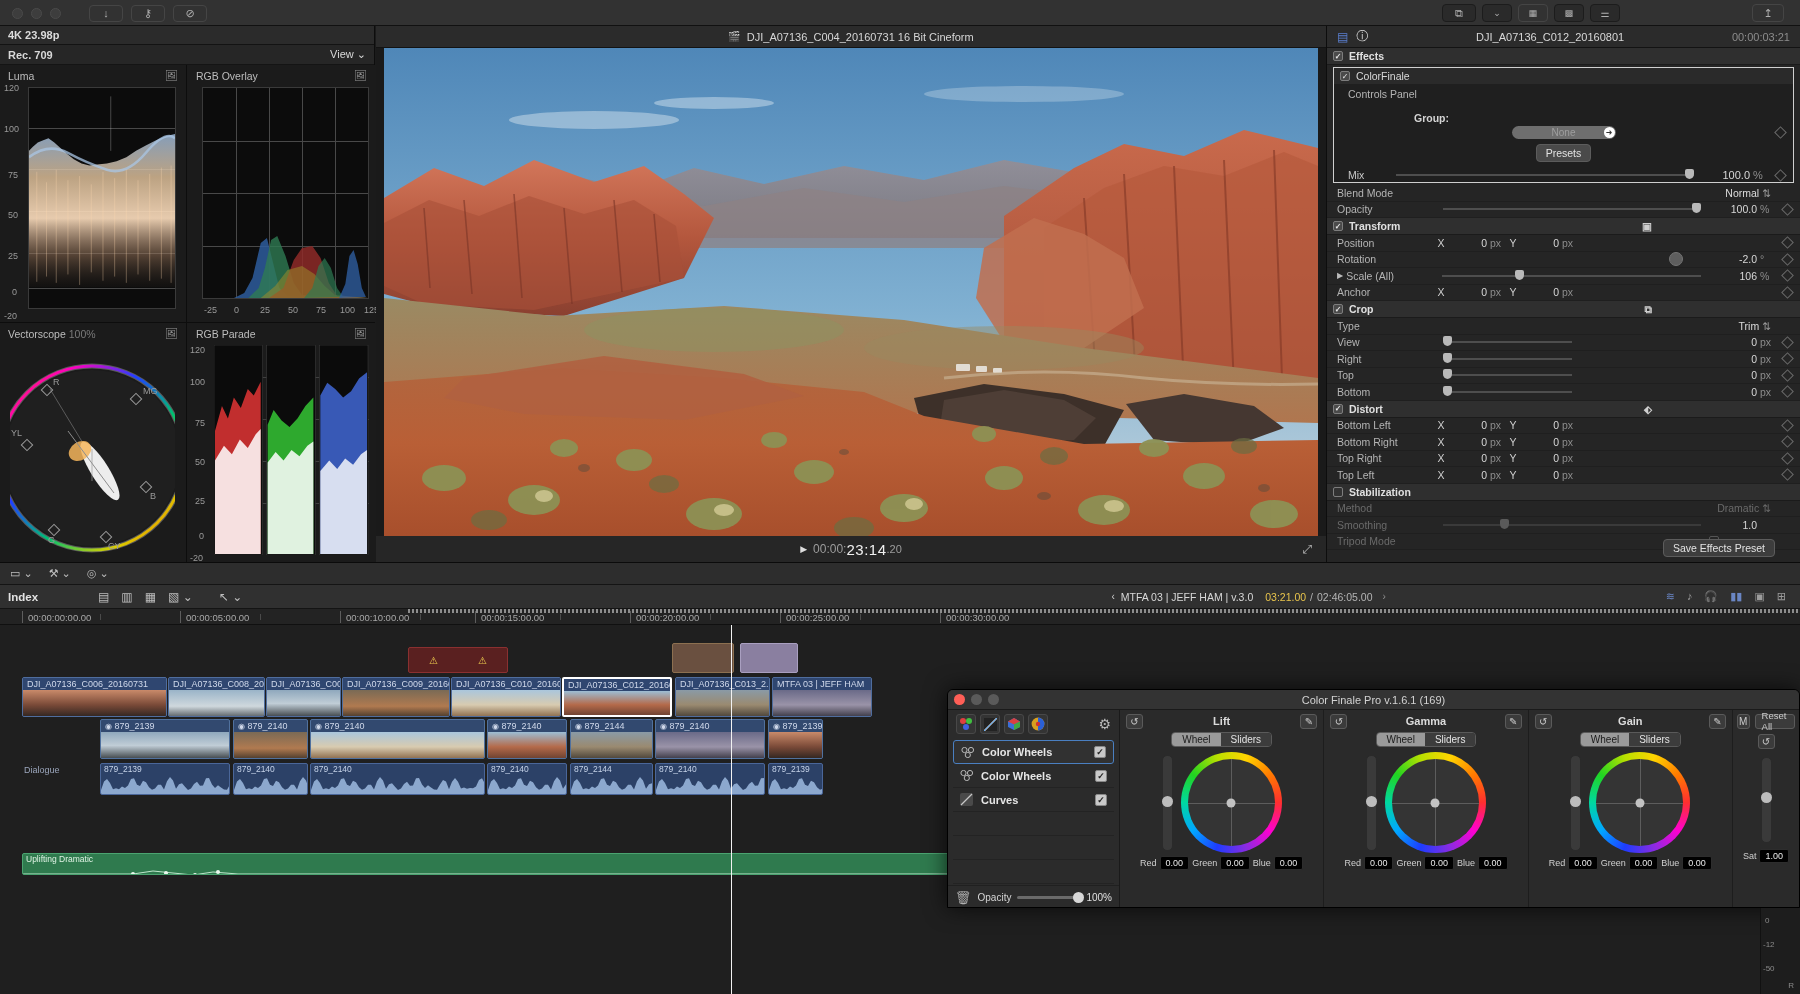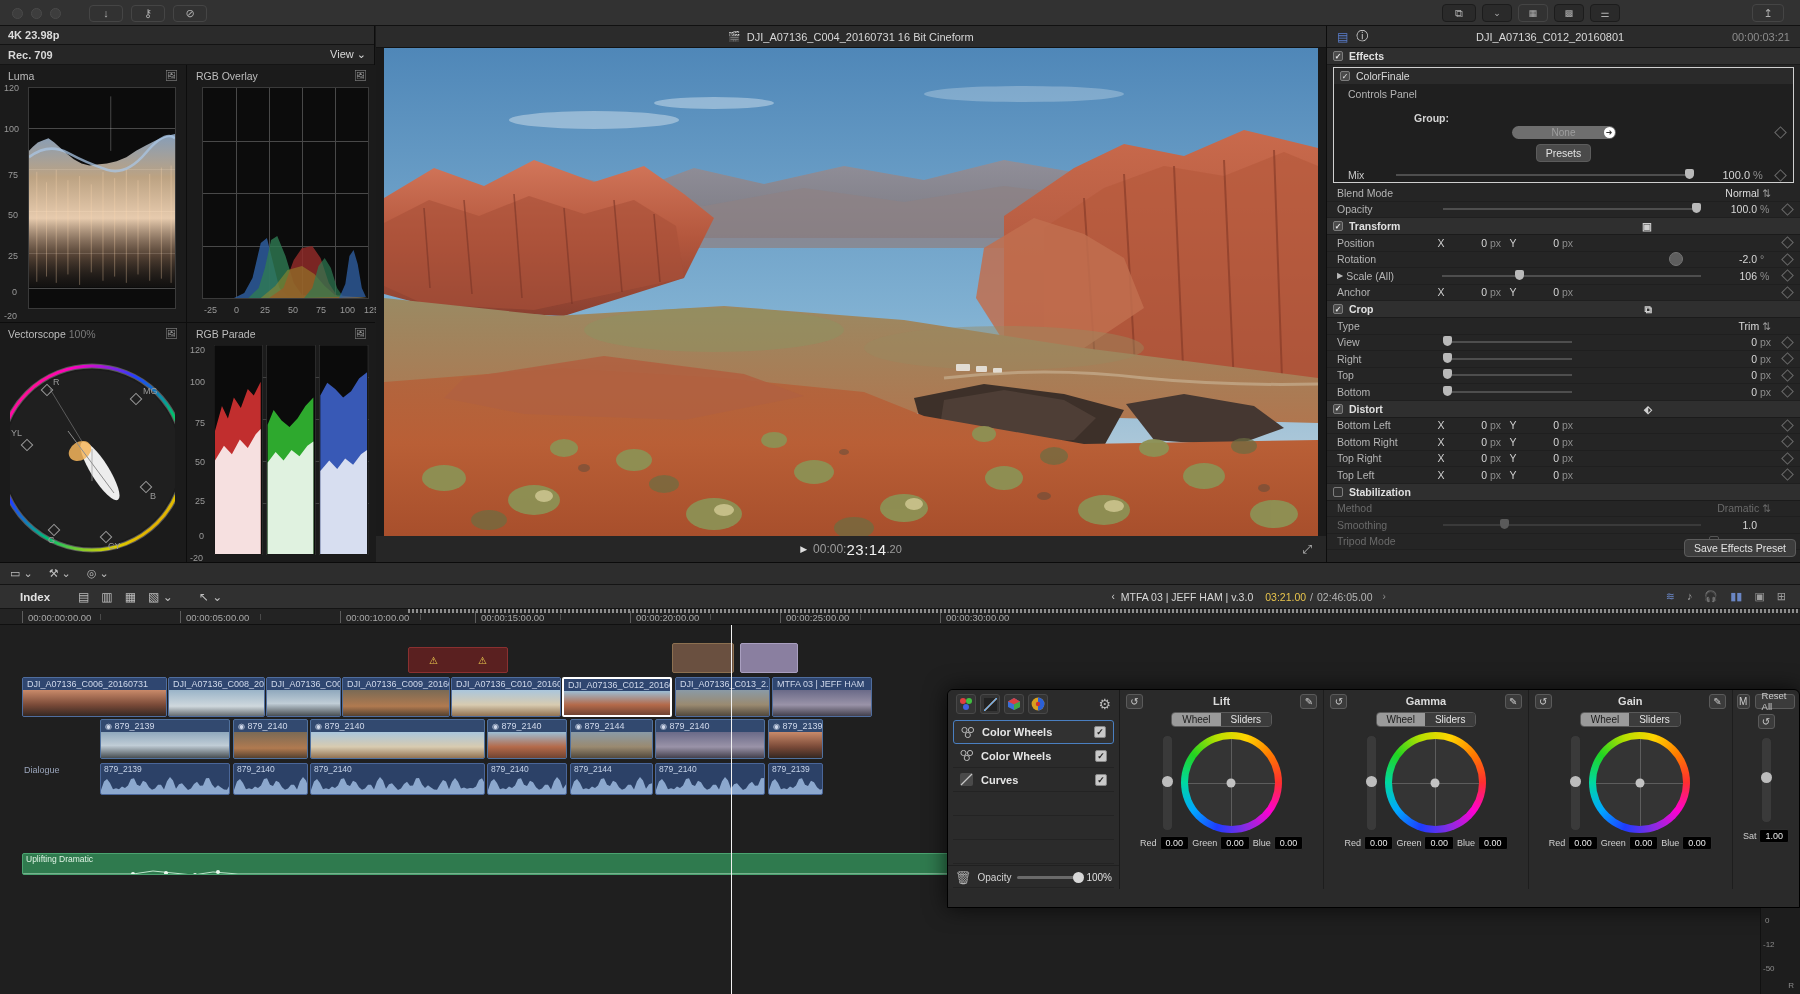--- a/index.html
+++ b/index.html
@@ -684,33 +684,33 @@
         <span class="kf" style="visibility:hidden"></span>
     </div>
     <div class="insp-row dim">
       <span class="lab">Tripod Mode</span>
       <span style="flex:1"></span>
       <span style="width:10px;height:10px;border:1px solid #555;border-radius:2px;margin-right:58px"></span>
       <span class="kf" style="visibility:hidden"></span>
     </div>
 
   </div>
-  <div class="abs" style="right:4px;bottom:5px;text-decoration:underline;">
+  <div class="abs" style="right:25px;bottom:5px;text-decoration:underline;">
     <button class="btn-sm" style="background:#3d3d3d;">Save Effects Preset</button>
   </div>
 </div>
 
 <div class="abs" id="timeline">
   <div id="tl-tools">
     <span style="color:#bfbfbf">▭ ⌄</span>
     <span style="color:#bfbfbf">⚒ ⌄</span>
     <span style="color:#bfbfbf">◎ ⌄</span>
   </div>
   <div id="tl-index">
-    <span style="width:78px;padding-left:20px;font-weight:bold;color:#e2e2e2;font-size:11.5px">Index</span>
+    <span style="width:98px;padding-left:8px;font-weight:bold;color:#e2e2e2;font-size:11.5px">Index</span>
     <span style="display:flex;gap:12px;color:#bdbdbd;font-size:12px">
       <span>▤</span>
       <span>▥</span>
       <span>▦</span>
       <span>▧ ⌄</span>
       <span style="margin-left:14px">↖ ⌄</span>
     </span>
     <span style="flex:1"></span>
     <span style="color:#cfcfcf;font-size:10px;margin-right:6px">‹</span>
     <span style="color:#d8d8d8;font-size:10.5px">MTFA 03 | JEFF HAM | v.3.0</span>
@@ -904,20 +904,28 @@
               <circle cx="195" cy="3" r="2" fill="#eaf7ee"></circle>
             </svg></div>
         </div>
       </div>
 
     <div id="playhead" style="left:731px;top:-62px;height:432px;"></div>
   </div>
 </div>
 
 <div class="abs" id="cfwin">
+  <div id="cf-title">
+    <div style="display:flex;align-items:center;">
+      <div class="cfdot" style="background:#ff5f57"></div>
+      <div class="cfdot" style="background:#5a5a5a"></div>
+      <div class="cfdot" style="background:#5a5a5a"></div>
+    </div>
+    <div class="name">Color Finale Pro v.1.6.1 (169)</div>
+  </div>
   <div id="cf-body">
 
     <div id="cf-left">
       <div class="cf-tools">
         <div style="display:flex;gap:4px;">
           <span style="width:20px;height:20px;border-radius:3px;display:flex;align-items:center;justify-content:center;background:#343434;border:1px solid #484848;">
             <svg width="14" height="14" viewBox="0 0 14 14">
                 <circle cx="4" cy="4" r="3" fill="#e04040"></circle>
                 <circle cx="10" cy="4" r="3" fill="#40c040"></circle>
                 <circle cx="7" cy="10" r="3" fill="#4060e0"></circle>

